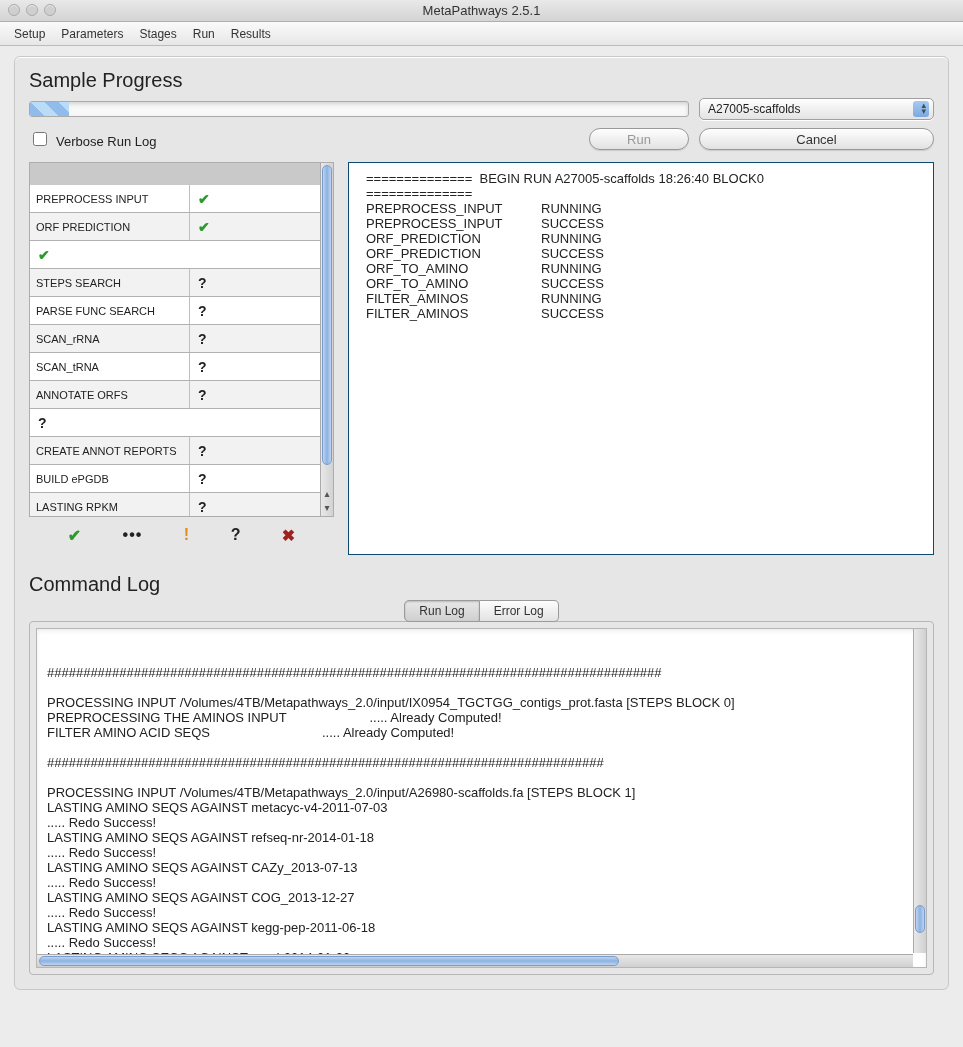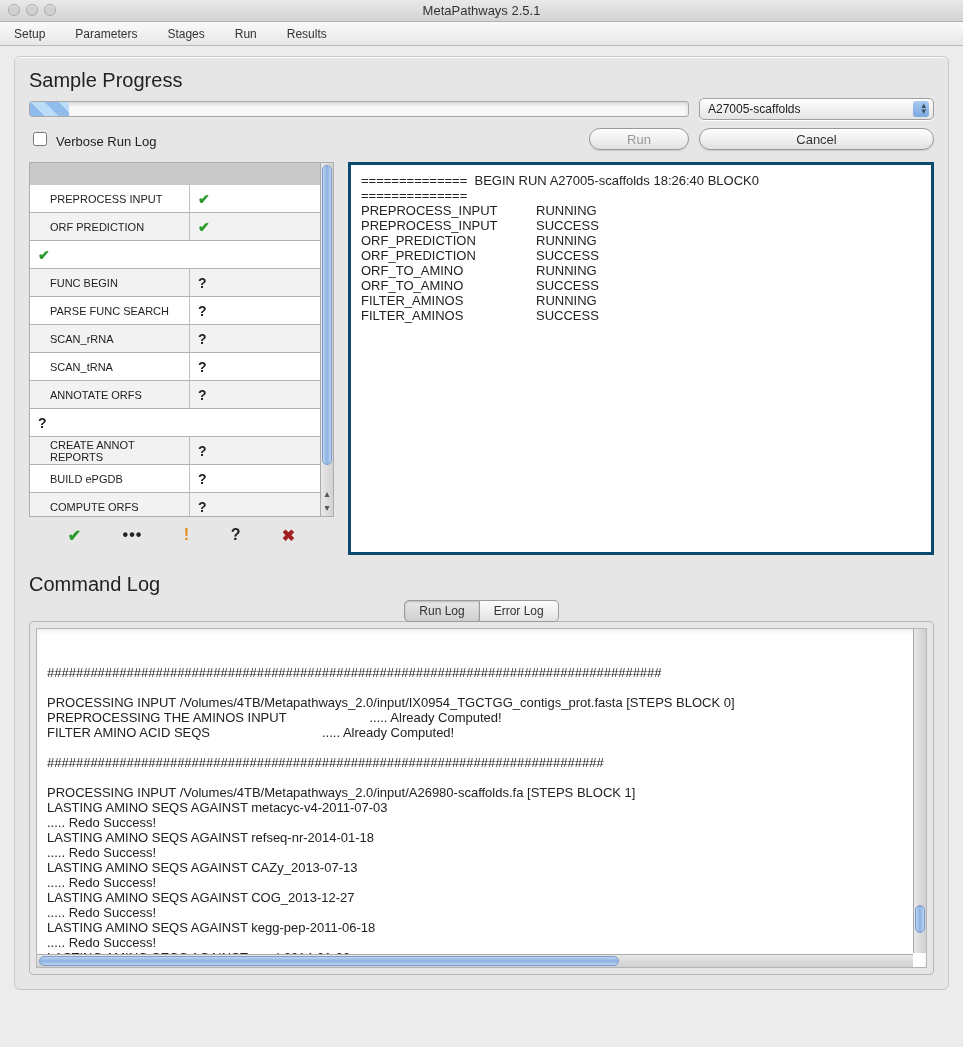--- a/index.html
+++ b/index.html
@@ -24,21 +24,21 @@
     color:#333;
   }
   .traffic { position:absolute; left:8px; top:4px; display:flex; gap:6px;}
   .tl { width:12px; height:12px; border-radius:50%; background:#cfcfcf; border:1px solid #aaa; box-shadow:inset 0 1px 1px rgba(255,255,255,.6);}
   
   .menubar {
     height:24px;
     background:linear-gradient(#fafafa,#e7e7e7);
     border-bottom:1px solid #bbb;
     padding:0 14px;
-    display:flex; align-items:center; gap:30px;
+    display:flex; align-items:center; gap:16px;
     font-size:12px; color:#333;
   }
   .menubar span { cursor:default; }
   
   .window-body {
     padding:10px 14px 18px 14px;
   }
   .panel {
     background:#e6e6e6;
     border:1px solid #c8c8c8;
@@ -122,21 +122,21 @@
   }
   .th1 { width:160px; }
   .th2 { flex:1; }
   .tbody { position:absolute; left:0; right:13px; top:22px; bottom:0; overflow:hidden; background:#c7c7c7;}
   .trow {
     height:28px; display:flex; align-items:center;
     border-bottom:1px solid #b2b2b2;
   }
   .trow:nth-child(odd) .c1,.trow:nth-child(odd) .c2 { background:#fff;}
   .trow:nth-child(even) .c1,.trow:nth-child(even) .c2 { background:#f2f2f2;}
-  .c1 { width:160px; height:100%; display:flex; align-items:center; padding-left:20px; font-size:11px; border-right:1px solid #bfbfbf;}
+  .c1 { width:160px; height:100%; display:flex; align-items:center; padding-left:6px; font-size:11px; border-right:1px solid #bfbfbf;}
   .c2 { flex:1; height:100%; display:flex; align-items:center; padding-left:8px; font-size:14px;}
   .ico-check { color:#2a9a2a; font-weight:bold;}
   .ico-q { color:#222; font-weight:bold;}
   .vscroll {
     position:absolute; right:0; top:0; bottom:0; width:13px;
     background:linear-gradient(to right,#e8e8e8,#d2d2d2);
     border-left:1px solid #aaa;
   }
   .vscroll .thumb {
     position:absolute; left:1px; right:1px; top:2px; height:300px;
@@ -151,22 +151,22 @@
     font-size:16px;
     padding:6px 18px 0 18px;
   }
   .legend .lg-check{color:#2a9a2a;font-weight:bold;}
   .legend .lg-dots{color:#222;font-weight:bold;letter-spacing:1px;}
   .legend .lg-bang{color:#e58b1a;font-weight:bold;}
   .legend .lg-q{color:#222;font-weight:bold;}
   .legend .lg-x{color:#a02020;font-weight:bold;}
   
   .logbox {
-    border:3px solid #0c4a6e; background:#fff; height:393px;
-    padding:8px 10px; font-family:"Lucida Grande",Arial,sans-serif; font-size:13px;
+    border:1px solid #0c4a6e; background:#fff; height:393px;
+    padding:8px 17px; font-family:"Lucida Grande",Arial,sans-serif; font-size:13px;
     white-space:pre; overflow:hidden;
   }
   .logbox .l { display:flex; }
   .logbox .k { width:175px; }
   
   h2.section2 { font-size:20px; font-weight:normal; margin:16px 0 4px 0;}
   .tabs { display:flex; justify-content:center; margin-bottom:-1px; position:relative; z-index:3;}
   .tab {
     height:22px; padding:0 14px; font-size:12px;
     background:linear-gradient(#fdfdfd,#e3e3e3);
@@ -252,21 +252,21 @@
                 <div class="c2">
                   <span class="ico-check">✔</span>
                 </div>
               </div>
               <div class="trow">
                 <div class="c2">
                   <span class="ico-check">✔</span>
                 </div>
               </div>
               <div class="trow">
-                <div class="c1">FUNC BEGIN</div>
+                <div class="c1">STEPS SEARCH</div>
                 <div class="c2">
                   <span class="ico-q">?</span>
                 </div>
               </div>
               <div class="trow">
                 <div class="c1">PARSE FUNC SEARCH</div>
                 <div class="c2">
                   <span class="ico-q">?</span>
                 </div>
               </div>
@@ -299,21 +299,21 @@
                   <span class="ico-q">?</span>
                 </div>
               </div>
               <div class="trow">
                 <div class="c1">BUILD ePGDB</div>
                 <div class="c2">
                   <span class="ico-q">?</span>
                 </div>
               </div>
               <div class="trow">
-                <div class="c1">COMPUTE ORFS</div>
+                <div class="c1">LASTING RPKM</div>
                 <div class="c2">
                   <span class="ico-q">?</span>
                 </div>
               </div>
             </div>
           <div class="vscroll">
             <div class="thumb"></div>
             <div class="arrow up">▴</div>
             <div class="arrow dn">▾</div>
           </div>

